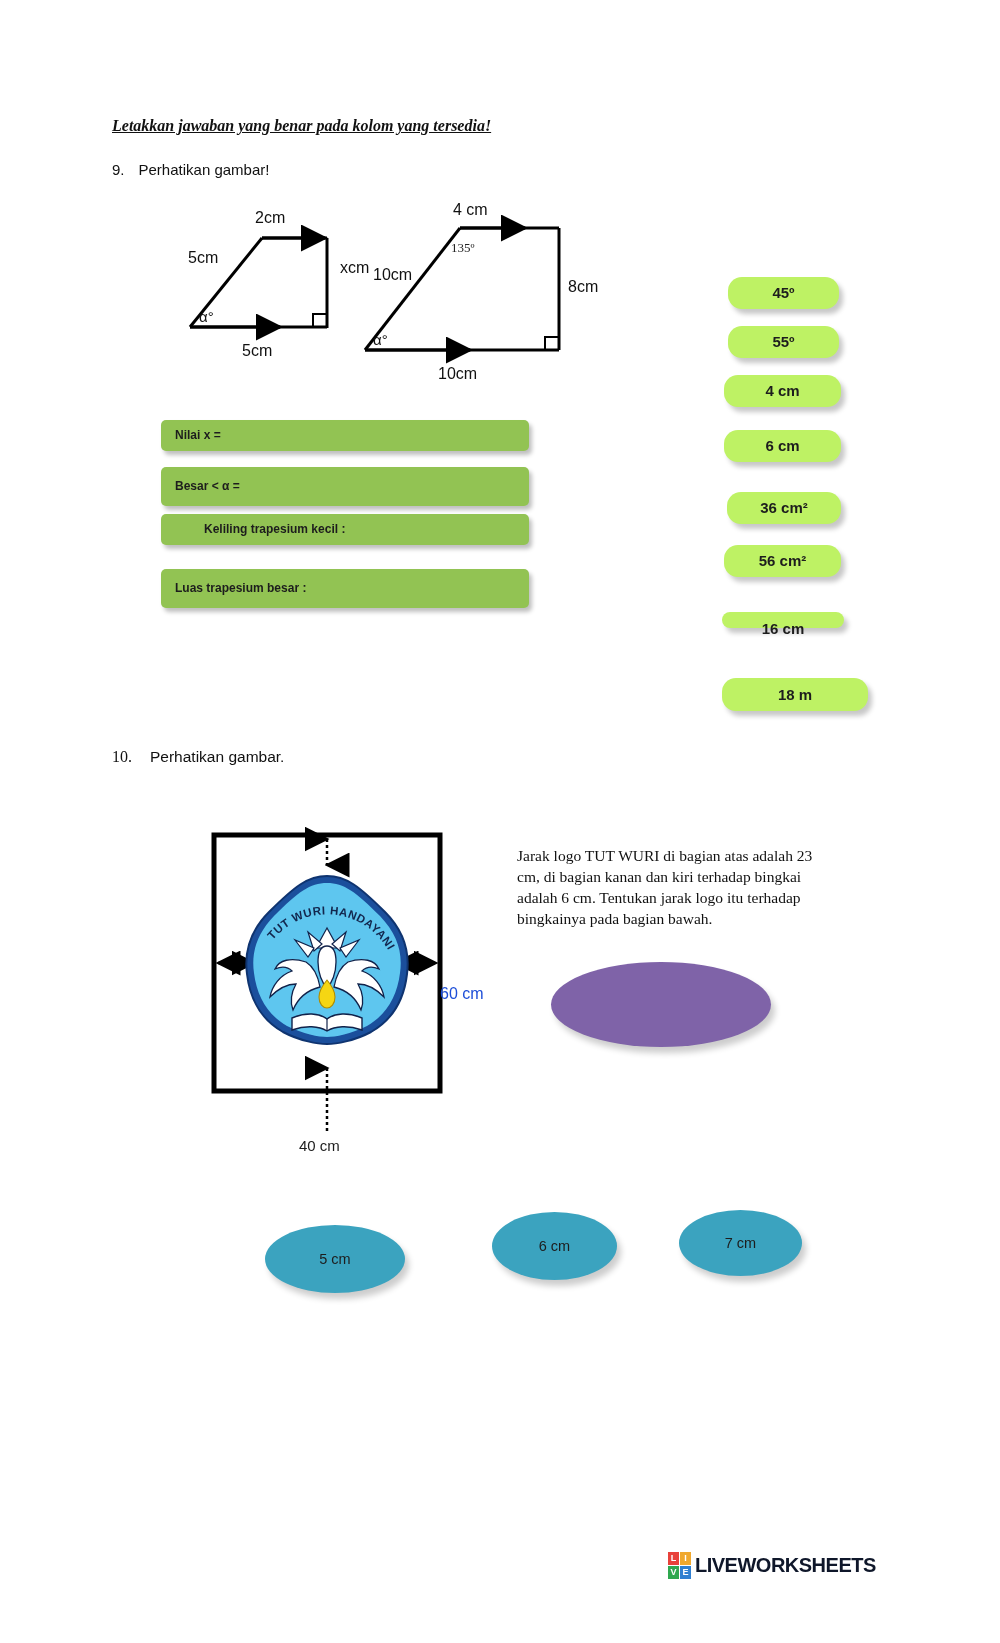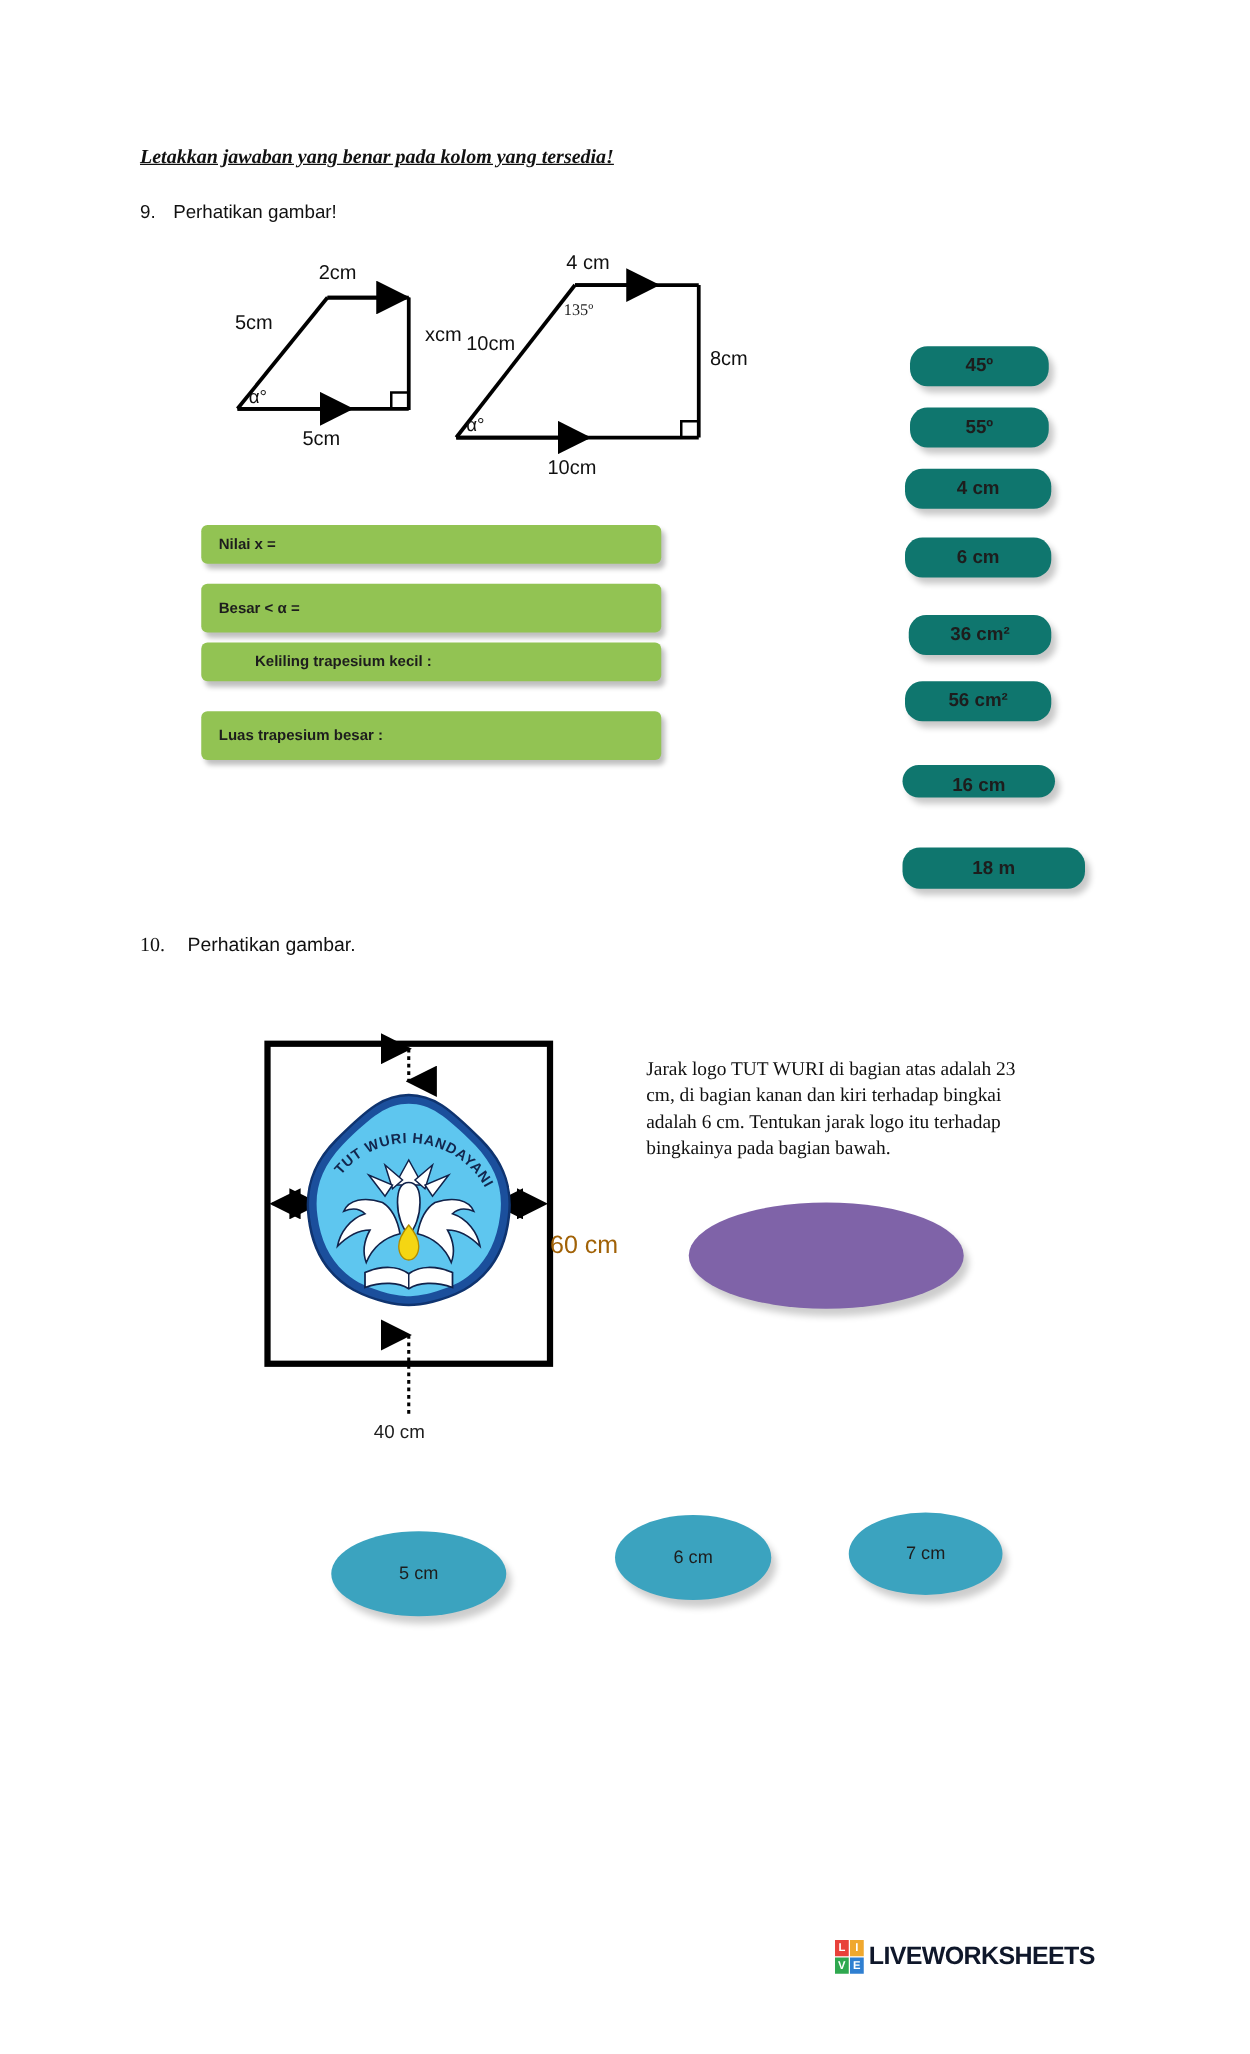--- a/index.html
+++ b/index.html
@@ -79,21 +79,21 @@
     margin-bottom: 0;
   }
   .gb-1 { margin-top: 0; height: 31px; line-height: 31px; }
   .gb-2 { margin-top: 16px; height: 39px; line-height: 39px; }
   .gb-3 { margin-top: 8px;  height: 31px; line-height: 31px; padding-left: 43px; }
   .gb-4 { margin-top: 24px; height: 39px; line-height: 39px; }
 
   
   .orange-chip {
     position: absolute;
-    background: #0f766e;
+    background: #bef264;
     border-radius: 14px;
     color: #1d1d1d;
     font-size: 15px;
     font-weight: 600;
     text-align: center;
     box-sizing: border-box;
     box-shadow: 4px 5px 5px rgba(0,0,0,0.22);
   }
 
   
@@ -101,22 +101,22 @@
     position: absolute;
     left: 196px;
     top: 820px;
     width: 320px;
     height: 350px;
   }
   .label-60 {
     position: absolute;
     left: 440px;
     top: 985px;
-    font-size: 20px;
-    color: #a16207;
+    font-size: 16px;
+    color: #1d4ed8;
     white-space: nowrap;
   }
   .label-40 {
     position: absolute;
     left: 299px;
     top: 1137px;
     font-size: 15px;
     color: #1d1d1d;
     white-space: nowrap;
   }
@@ -260,21 +260,21 @@
     <div class="green-box gb-3">Keliling trapesium kecil  :</div>
     <div class="green-box gb-4">Luas trapesium besar :</div>
   </div>
 
   <div class="orange-chip" style="left:728px; top:277px; width:111px; height:32px; line-height:32px;">45º</div>
   <div class="orange-chip" style="left:728px; top:326px; width:111px; height:32px; line-height:32px;">55º</div>
   <div class="orange-chip" style="left:724px; top:375px; width:117px; height:32px; line-height:32px;">4 cm</div>
   <div class="orange-chip" style="left:724px; top:430px; width:117px; height:32px; line-height:32px;">6 cm</div>
   <div class="orange-chip" style="left:727px; top:492px; width:114px; height:32px; line-height:32px;">36 cm²</div>
   <div class="orange-chip" style="left:724px; top:545px; width:117px; height:32px; line-height:32px;">56 cm²</div>
-  <div class="orange-chip" style="left:722px; top:612px; width:122px; height:26px; line-height:33px;">16 cm</div>
+  <div class="orange-chip" style="left:722px; top:612px; width:122px; height:16px; line-height:33px;">16 cm</div>
   <div class="orange-chip" style="left:722px; top:678px; width:146px; height:33px; line-height:33px;">18 m</div>
 
   <div class="q-num q10">
     <span class="num">10.</span><span class="txt">Perhatikan gambar.</span>
   </div>
 
   <div class="fig10">
     <svg width="320" height="350" viewBox="0 0 320 350" xmlns="http://www.w3.org/2000/svg">
       <defs>
         <marker id="arrUp" markerWidth="10" markerHeight="10" refX="5" refY="1" orient="auto">

